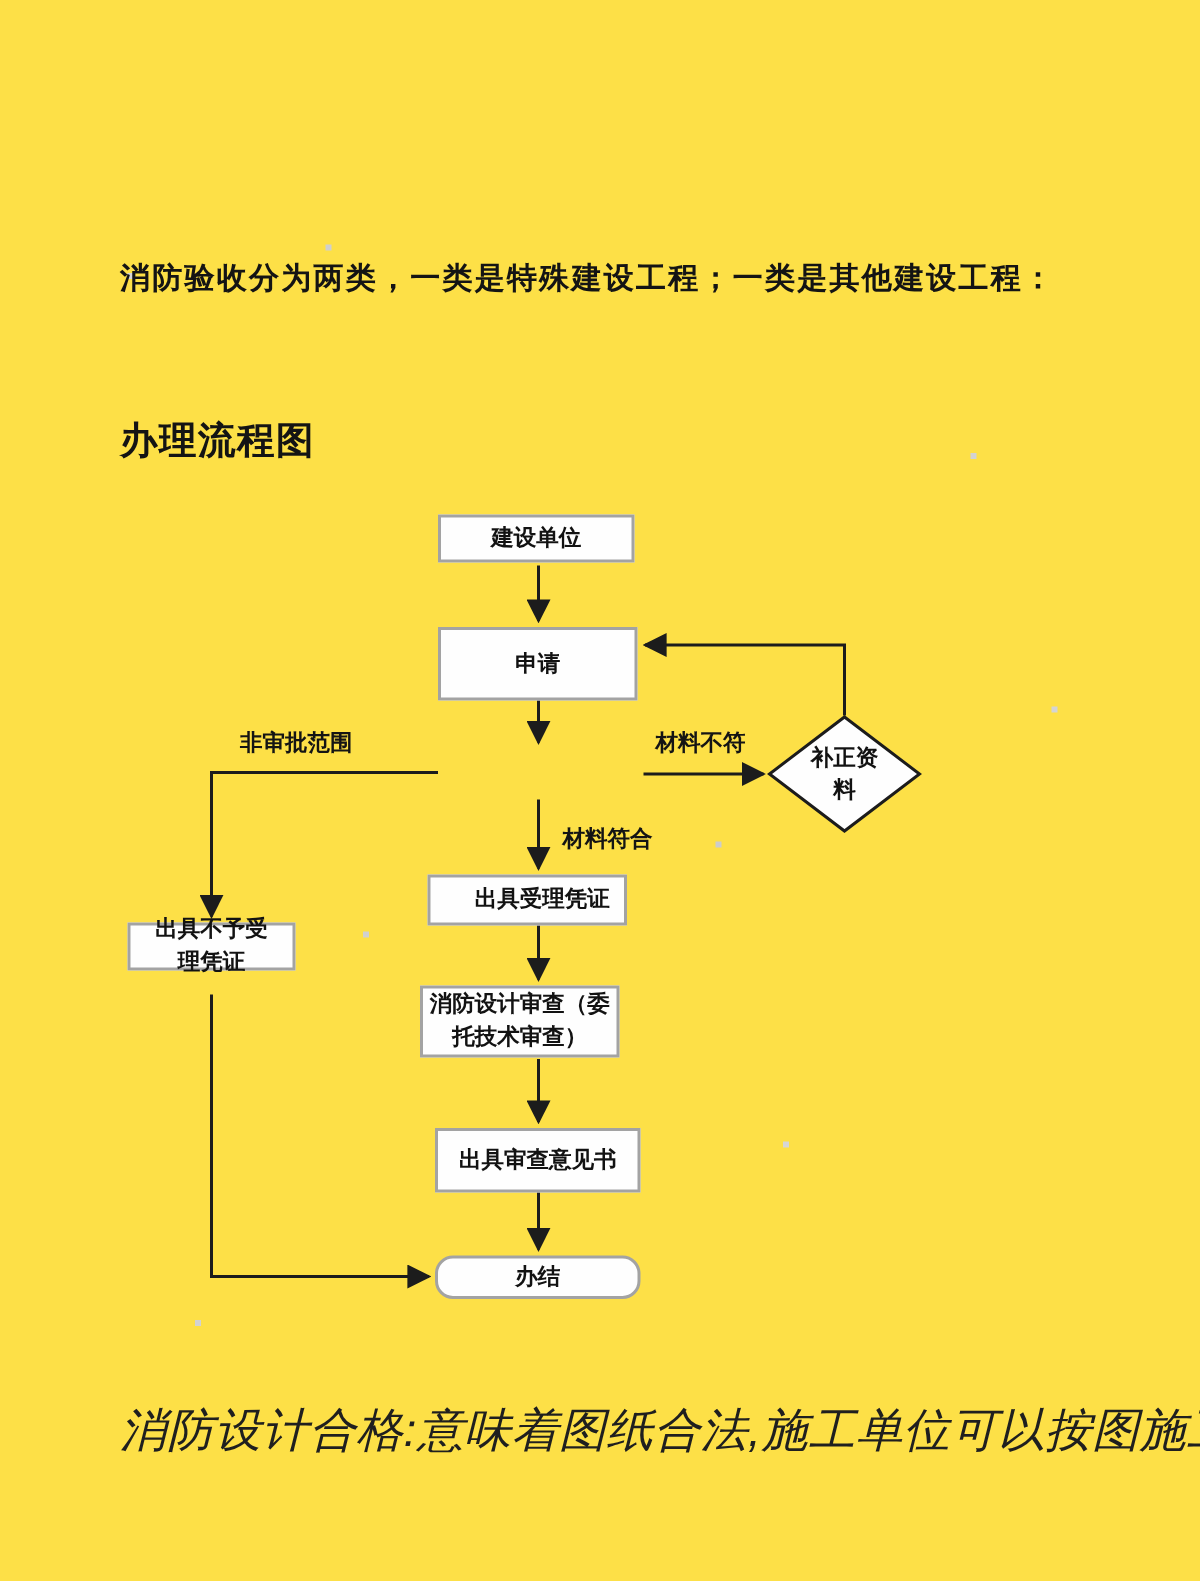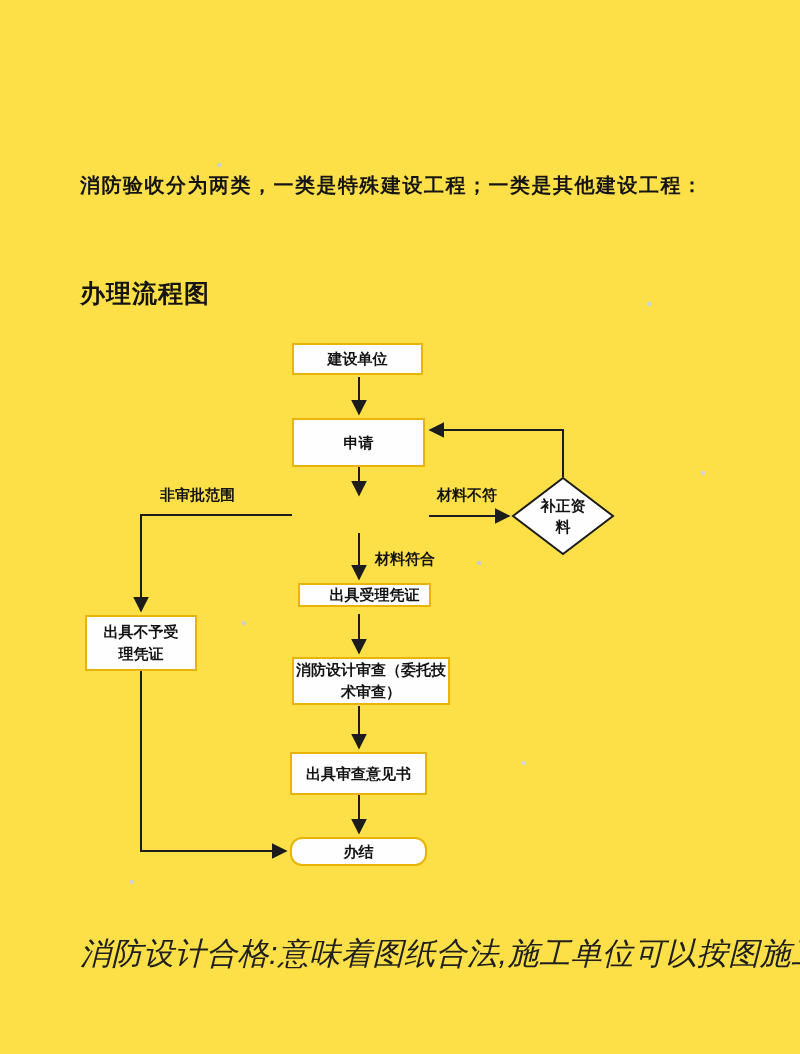--- a/index.html
+++ b/index.html
@@ -34,21 +34,21 @@
   }
   .connectors {
     position: absolute;
     left: 0; top: 0;
     z-index: 1;
   }
   .node {
     position: absolute;
     z-index: 2;
     box-sizing: border-box;
-    border: 2px solid #eab308;
+    border: 2px solid #a3a3a3;
     background: #fefefe;
     display: flex;
     align-items: center;
     justify-content: center;
     text-align: center;
     font-weight: 700;
     font-size: 15px;
     line-height: 1.45;
     color: #121212;
   }
@@ -120,29 +120,29 @@
       <polyline points="141,663 141,851 286,851" marker-end="url(#arrow)"></polyline>
       <polygon points="563,478 613,516 563,554 513,516" fill="#fefefe"></polygon>
     </g>
   </svg>
 
   <div class="node" style="left:292px; top:343px; width:131px; height:32px;">建设单位</div>
 
   <div class="node" style="left:292px; top:418px; width:133px; height:49px;">申请</div>
 
 
-  <div class="node" style="left:298px; top:583px; width:133px; height:24px;padding-left:20px;">出具受理凭证</div>
+  <div class="node" style="left:285px; top:583px; width:133px; height:34px;padding-left:20px;">出具受理凭证</div>
 
-  <div class="node" style="left:292px; top:657px; width:158px; height:48px;">消防设计审查（委托技术审查）</div>
+  <div class="node" style="left:280px; top:657px; width:133px; height:48px;">消防设计审查（委托技术审查）</div>
 
   <div class="node" style="left:290px; top:752px; width:137px; height:43px;">出具审查意见书</div>
 
   <div class="node" style="left:290px; top:837px; width:137px; height:29px;border-radius:12px;">办结</div>
 
-  <div class="node" style="left:85px; top:615px; width:112px; height:56px; padding:0 10px;">出具不予受理凭证</div>
+  <div class="node" style="left:85px; top:615px; width:112px; height:32px; padding:0 10px;">出具不予受理凭证</div>
 
   <div class="diamond-label" style="left:538px; top:492px; width:50px; height:48px;">补正资料</div>
 
   <div class="edge-label" style="left:160px; top:486px;">非审批范围</div>
 
   <div class="edge-label" style="left:437px; top:486px;">材料不符</div>
 
   <div class="edge-label" style="left:375px; top:550px;">材料符合</div>
 
   <div class="footnote">消防设计合格:意味着图纸合法,施工单位可以按图施工.</div>

